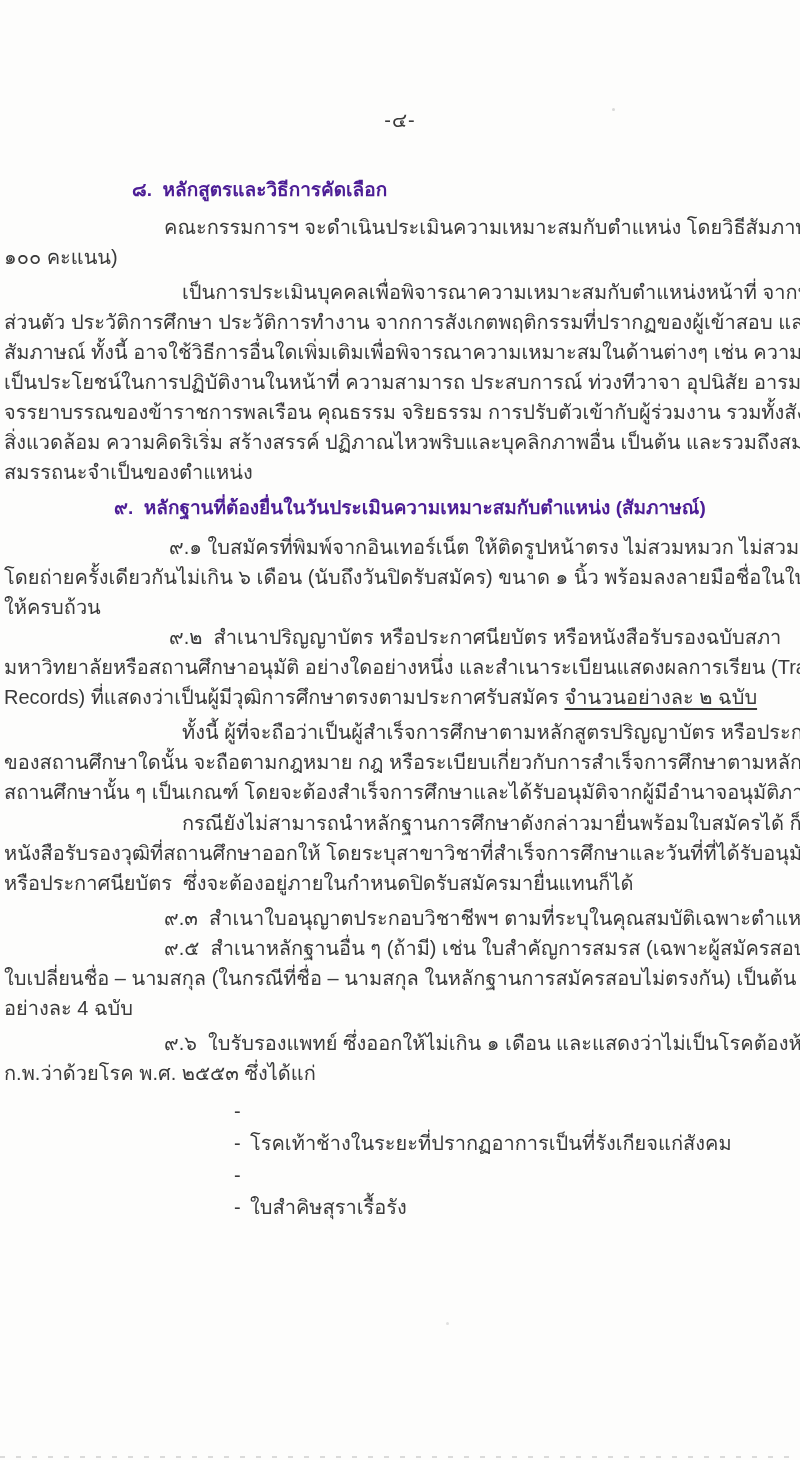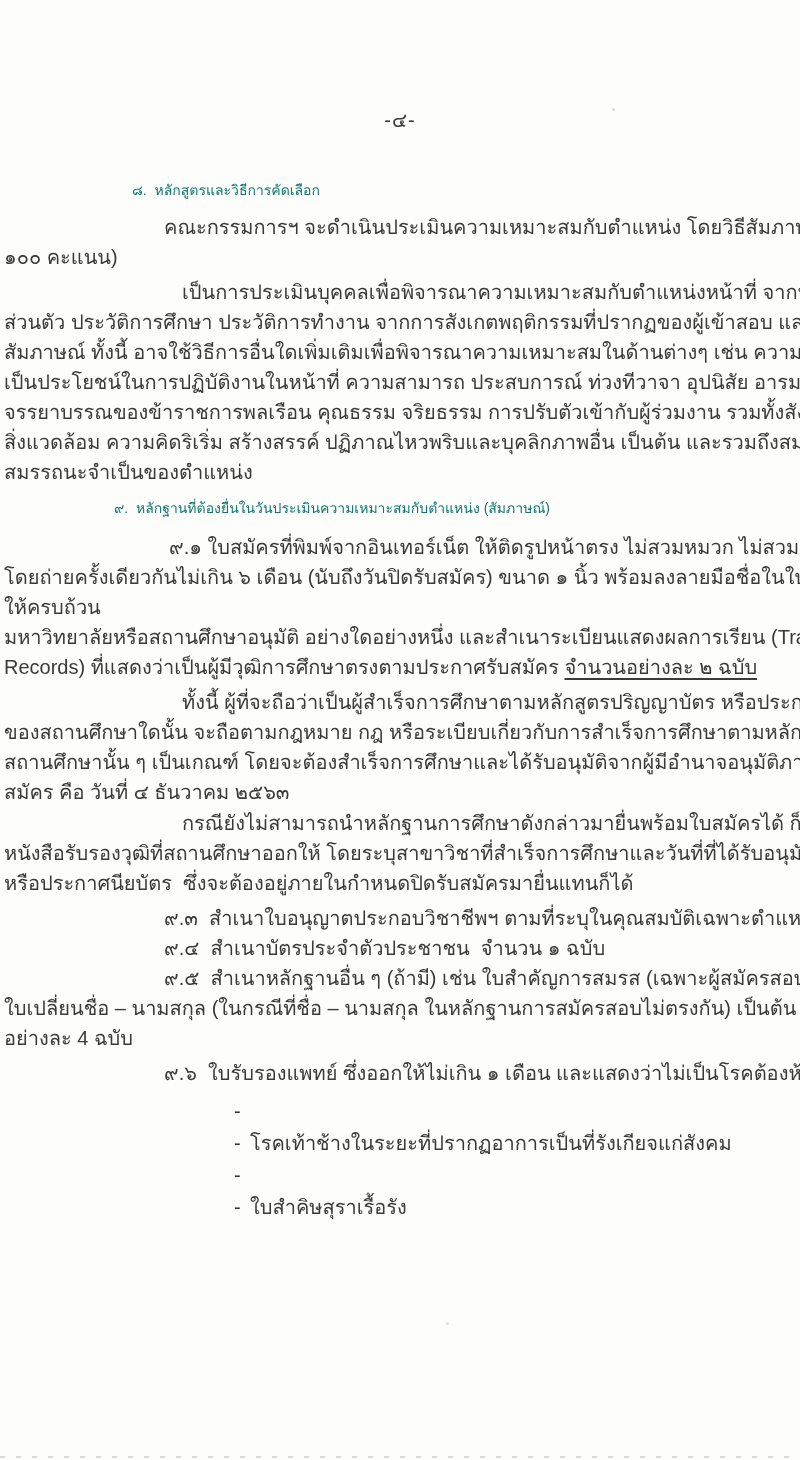--- a/index.html
+++ b/index.html
@@ -19,23 +19,23 @@
     height:30px;
     white-space:pre;
     overflow:visible;
   }
   .pagenum{
     margin-top:105px;
     text-align:center;
     letter-spacing:1px;
   }
   .heading{
-    font-weight:normal;
-    font-size:14px;
-    color:#0f766e;
+    font-weight:bold;
+    font-size:19px;
+    color:#4c1d95;
   }
   .h8{margin-top:40px;padding-left:128px;}
   .h9{margin-top:6px;padding-left:110px;}
   .ind160{padding-left:160px;}
   .ind165{padding-left:165px;}
   .ind178{padding-left:178px;}
   .mt5{margin-top:5px;}
   .mt7{margin-top:7px;}
   .mt9{margin-top:9px;}
   .mt1{margin-top:1px;}
@@ -82,41 +82,41 @@
     <div class="line">จรรยาบรรณของข้าราชการพลเรือน คุณธรรม จริยธรรม การปรับตัวเข้ากับผู้ร่วมงาน รวมทั้งสังคมและ</div>
     <div class="line">สิ่งแวดล้อม ความคิดริเริ่ม สร้างสรรค์ ปฏิภาณไหวพริบและบุคลิกภาพอื่น เป็นต้น และรวมถึงสมรรถนะหลัก</div>
     <div class="line">สมรรถนะจำเป็นของตำแหน่ง</div>
 
     <div class="line heading h9">๙.  หลักฐานที่ต้องยื่นในวันประเมินความเหมาะสมกับตำแหน่ง (สัมภาษณ์)</div>
 
     <div class="line ind165 mt9">๙.๑ ใบสมัครที่พิมพ์จากอินเทอร์เน็ต ให้ติดรูปหน้าตรง ไม่สวมหมวก ไม่สวม แว่นตาดำ</div>
     <div class="line">โดยถ่ายครั้งเดียวกันไม่เกิน ๖ เดือน (นับถึงวันปิดรับสมัคร) ขนาด ๑ นิ้ว พร้อมลงลายมือชื่อในใบสมัครสอบ</div>
     <div class="line">ให้ครบถ้วน</div>
 
+    <div class="line ind165">๙.๒  สำเนาปริญญาบัตร หรือประกาศนียบัตร หรือหนังสือรับรองฉบับสภา</div>
     <div class="line">มหาวิทยาลัยหรือสถานศึกษาอนุมัติ อย่างใดอย่างหนึ่ง และสำเนาระเบียนแสดงผลการเรียน (Transcript  of</div>
     <div class="line"><span>Records) ที่แสดงว่าเป็นผู้มีวุฒิการศึกษาตรงตามประกาศรับสมัคร </span><span class="u">จำนวนอย่างละ ๒ ฉบับ</span></div>
 
     <div class="line ind178 mt5">ทั้งนี้ ผู้ที่จะถือว่าเป็นผู้สำเร็จการศึกษาตามหลักสูตรปริญญาบัตร หรือประกาศนียบัตร</div>
     <div class="line">ของสถานศึกษาใดนั้น จะถือตามกฎหมาย กฎ หรือระเบียบเกี่ยวกับการสำเร็จการศึกษาตามหลักสูตรของ</div>
     <div class="line">สถานศึกษานั้น ๆ เป็นเกณฑ์ โดยจะต้องสำเร็จการศึกษาและได้รับอนุมัติจากผู้มีอำนาจอนุมัติภายในวันปิดรับ</div>
-    <div class="line">สมัคร คือ วันที่ ๔ ธันวาคม ๒๕๖๓</div>
 
     <div class="line ind178 mt1">กรณียังไม่สามารถนำหลักฐานการศึกษาดังกล่าวมายื่นพร้อมใบสมัครได้ ก็ให้นำ</div>
     <div class="line">หนังสือรับรองวุฒิที่สถานศึกษาออกให้ โดยระบุสาขาวิชาที่สำเร็จการศึกษาและวันที่ที่ได้รับอนุมัติปริญญาบัตร</div>
     <div class="line">หรือประกาศนียบัตร  ซึ่งจะต้องอยู่ภายในกำหนดปิดรับสมัครมายื่นแทนก็ได้</div>
 
     <div class="line ind160 mt5">๙.๓  สำเนาใบอนุญาตประกอบวิชาชีพฯ ตามที่ระบุในคุณสมบัติเฉพาะตำแหน่งของ</div>
 
-    <div class="line ind160">๙.๔  สำเนาบัตรประจำตัวประชาชน  จำนวน ๑ ฉบับ</div>
 
     <div class="line ind160">๙.๕  สำเนาหลักฐานอื่น ๆ (ถ้ามี) เช่น ใบสำคัญการสมรส (เฉพาะผู้สมัครสอบเพศหญิง)</div>
     <div class="line">ใบเปลี่ยนชื่อ – นามสกุล (ในกรณีที่ชื่อ – นามสกุล ในหลักฐานการสมัครสอบไม่ตรงกัน) เป็นต้น จำนวน</div>
     <div class="line">อย่างละ 4 ฉบับ</div>
 
     <div class="line ind160 mt5">๙.๖  ใบรับรองแพทย์ ซึ่งออกให้ไม่เกิน ๑ เดือน และแสดงว่าไม่เป็นโรคต้องห้ามตามกฎ</div>
+    <div class="line">ก.พ.ว่าด้วยโรค พ.ศ. ๒๕๕๓ ซึ่งได้แก่</div>
 
     <div class="disease-list">
       <div class="disease-row">
         <span class="dash">-</span>
       </div>
       <div class="disease-row">
         <span class="dash">-</span><span>โรคเท้าช้างในระยะที่ปรากฏอาการเป็นที่รังเกียจแก่สังคม</span>
       </div>
       <div class="disease-row">
         <span class="dash">-</span>

